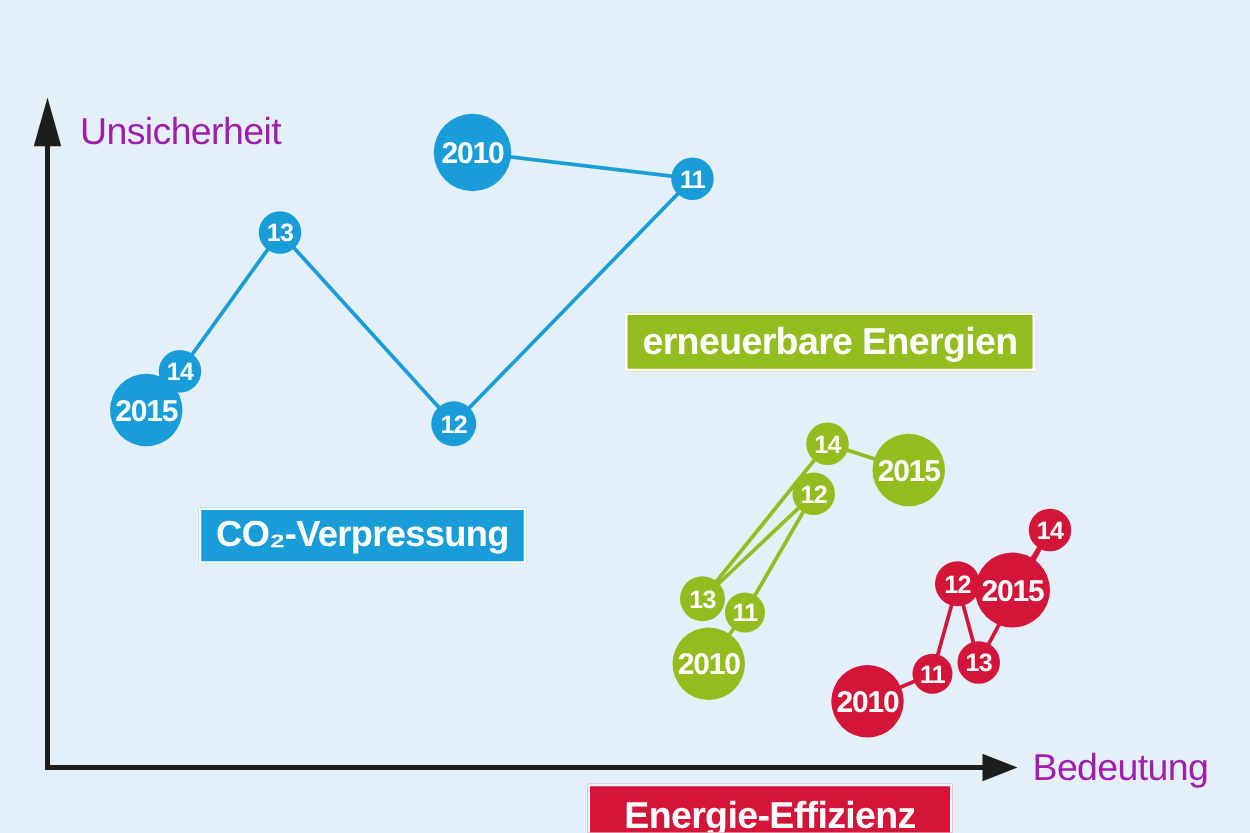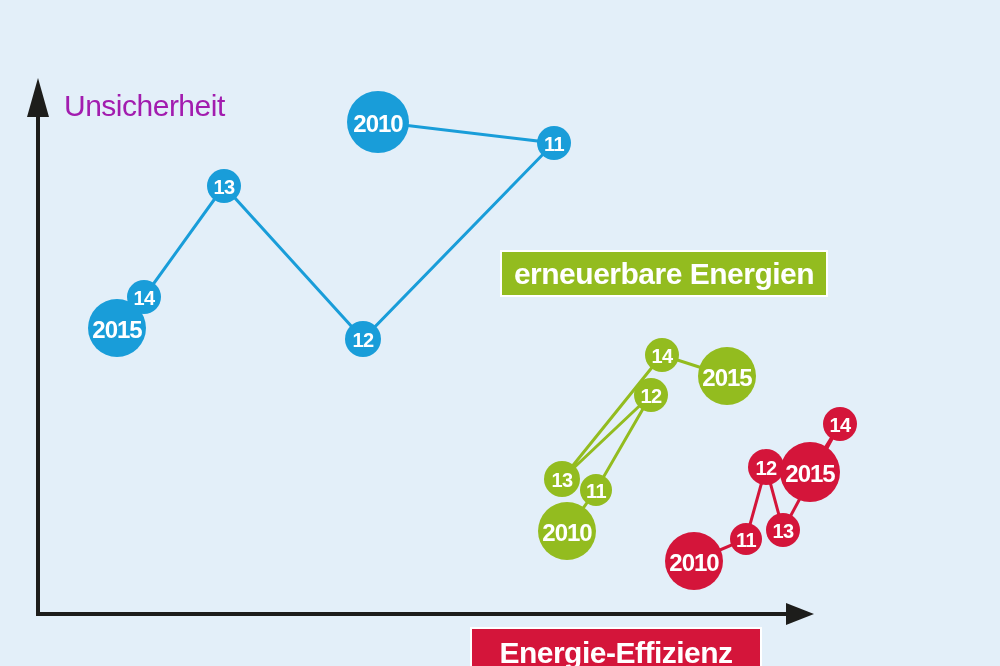--- a/index.html
+++ b/index.html
@@ -131,16 +131,18 @@
           <text x="840" y="390" text-anchor="middle" dominant-baseline="central" dy="1" class="bubble-text">14</text>
         </g>
         <g>
           <circle cx="810" cy="438" r="30" fill="#d4153a"></circle>
           <text x="810" y="438" text-anchor="middle" dominant-baseline="central" dy="1" class="bubble-text big">2015</text>
         </g>
       </g>
   </svg>
 
   <div class="axis-label y">Unsicherheit</div>
+  <div class="axis-label x">Bedeutung</div>
 
+  <div class="series-label co2" style="background: rgb(25, 157, 217);">CO₂-Verpressung</div>
   <div class="series-label ee" style="background: rgb(147, 188, 31);">erneuerbare Energien</div>
   <div class="series-label ef" style="background: rgb(212, 21, 58);">Energie-Effizienz</div>
 </div>
 
 </body></html>

